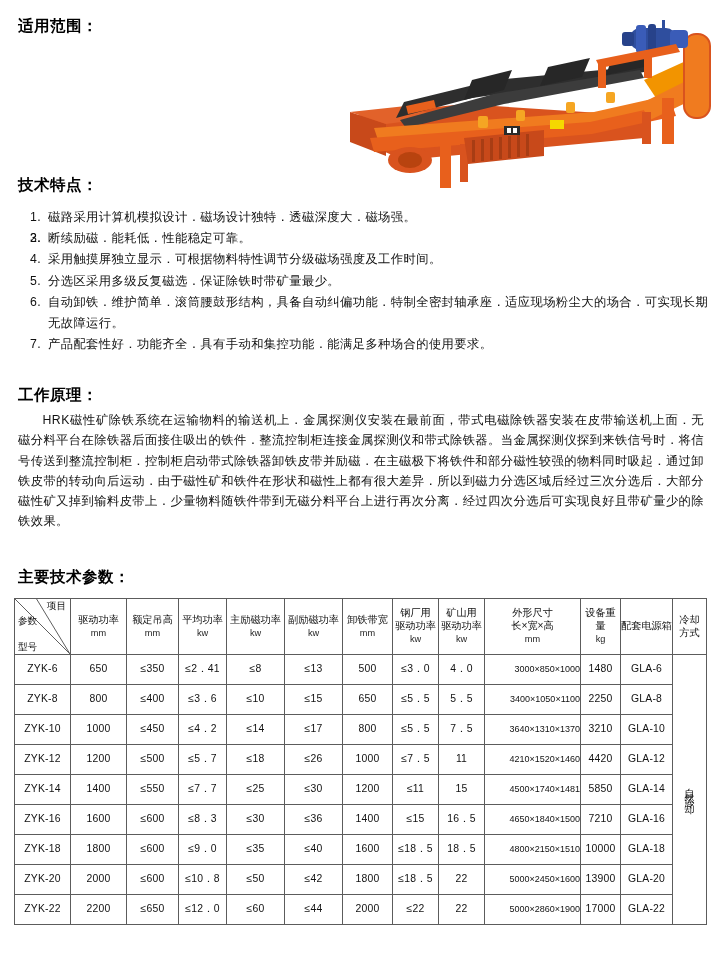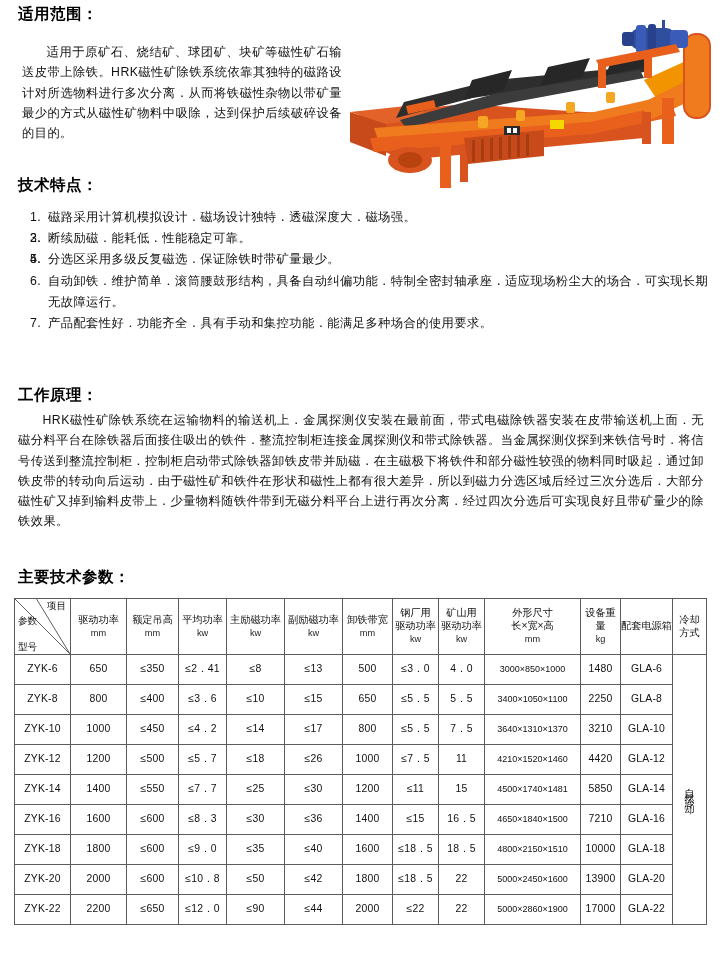--- a/index.html
+++ b/index.html
@@ -14,21 +14,21 @@
     overflow: hidden;
   }
   .page { position: relative; width: 720px; height: 957px; padding: 0; }
 
   .section-heading {
     font-size: 15.5px;
     font-weight: bold;
     color: #000;
     letter-spacing: 0.5px;
   }
-  #h-scope { position: absolute; left: 18px; top: 4px; }
+  #h-scope { position: absolute; left: 18px; top: 16px; }
   #h-features { position: absolute; left: 18px; top: 175px; }
   #h-principle { position: absolute; left: 18px; top: 385px; }
   #h-params { position: absolute; left: 18px; top: 567px; }
 
   .body-para {
     position: absolute;
     font-size: 12.3px;
     line-height: 20.3px;
     color: #111;
     text-align: justify;
@@ -102,20 +102,21 @@
     font-size: 9.2px;
     color: #222;
   }
   table.spec tbody td {
     font-size: 10.4px;
     letter-spacing: 0.2px;
   }
   table.spec tbody td.dim {
     font-size: 9.0px;
     letter-spacing: 0;
+    text-align: right;
   }
   table.spec tbody td.model {
     font-size: 10.4px;
     margin-left: 20px;
   }
 
   
   th.corner {
     position: relative;
     padding: 0;
@@ -151,21 +152,20 @@
   }
   th.cooling-head { font-size: 10.2px; line-height: 12.5px; }
 </style>
 </head>
 <body>
 
 <div class="page">
 
   <div class="section-heading" id="h-scope">适用范围：</div>
 
-  <div class="body-para" id="p-scope">适用于原矿石、烧结矿、球团矿、块矿等磁性矿石输送皮带上除铁。HRK磁性矿除铁系统依靠其独特的磁路设计对所选物料进行多次分离．从而将铁磁性杂物以带矿量最少的方式从磁性矿物料中吸除，达到保护后续破碎设备的目的。</div>
 
   <div id="equip-photo">
     <svg viewBox="0 0 374 172" width="374" height="172">
 
       <path d="M8,96 L8,118 L60,140 L300,118 L302,96 L120,84 Z" fill="#D9531E"></path>
 
       <path d="M6,92 L6,122 L42,136 L42,104 Z" fill="#C8491A"></path>
       <path d="M6,92 L42,104 L96,97 L62,86 Z" fill="#E2622A"></path>
 
       <path d="M52,98 L128,78 L268,58 L300,52 L300,46 L150,60 L60,82 Z" fill="#2E2E2E"></path>
@@ -228,21 +228,21 @@
       <path d="M62,86 L90,80 L92,88 L64,94 Z" fill="#E8601C"></path>
     </svg>
   </div>
 
   <div class="section-heading" id="h-features">技术特点：</div>
 
   <ul class="feature-list" id="feature-list">
       <li><span class="num">1.</span><span>磁路采用计算机模拟设计．磁场设计独特．透磁深度大．磁场强。</span></li>
       <li><span class="num">2.</span></li>
       <li><span class="num">3.</span><span>断续励磁．能耗低．性能稳定可靠。</span></li>
-      <li><span class="num">4.</span></li>
+      <li><span class="num">4.</span><span>采用触摸屏独立显示．可根据物料特性调节分级磁场强度及工作时间。</span></li>
       <li><span class="num">5.</span><span>分选区采用多级反复磁选．保证除铁时带矿量最少。</span></li>
       <li><span class="num">6.</span><span>自动卸铁．维护简单．滚筒腰鼓形结构，具备自动纠偏功能．特制全密封轴承座．适应现场粉尘大的场合．可实现长期无故障运行。</span></li>
       <li><span class="num">7.</span><span>产品配套性好．功能齐全．具有手动和集控功能．能满足多种场合的使用要求。</span></li>
     </ul>
 
   <div class="section-heading" id="h-principle">工作原理：</div>
 
   <div class="body-para" id="p-principle">HRK磁性矿除铁系统在运输物料的输送机上．金属探测仪安装在最前面，带式电磁除铁器安装在皮带输送机上面．无磁分料平台在除铁器后面接住吸出的铁件．整流控制柜连接金属探测仪和带式除铁器。当金属探测仪探到来铁信号时．将信号传送到整流控制柜．控制柜启动带式除铁器卸铁皮带并励磁．在主磁极下将铁件和部分磁性较强的物料同时吸起．通过卸铁皮带的转动向后运动．由于磁性矿和铁件在形状和磁性上都有很大差异．所以到磁力分选区域后经过三次分选后．大部分磁性矿又掉到输料皮带上．少量物料随铁件带到无磁分料平台上进行再次分离．经过四次分选后可实现良好且带矿量少的除铁效果。</div>
 
   <div class="section-heading" id="h-params">主要技术参数：</div>
@@ -403,21 +403,21 @@
             <td>22</td>
             <td class="dim">5000×2450×1600</td>
             <td>13900</td>
             <td>GLA-20</td>
           </tr>
           <tr>
             <td class="model">ZYK-22</td>
             <td>2200</td>
             <td>≤650</td>
             <td>≤12．0</td>
-            <td>≤90</td>
+            <td>≤60</td>
             <td>≤44</td>
             <td>2000</td>
             <td>≤22</td>
             <td>22</td>
             <td class="dim">5000×2860×1900</td>
             <td>17000</td>
             <td>GLA-22</td>
           </tr>
         </tbody>
     </table>

